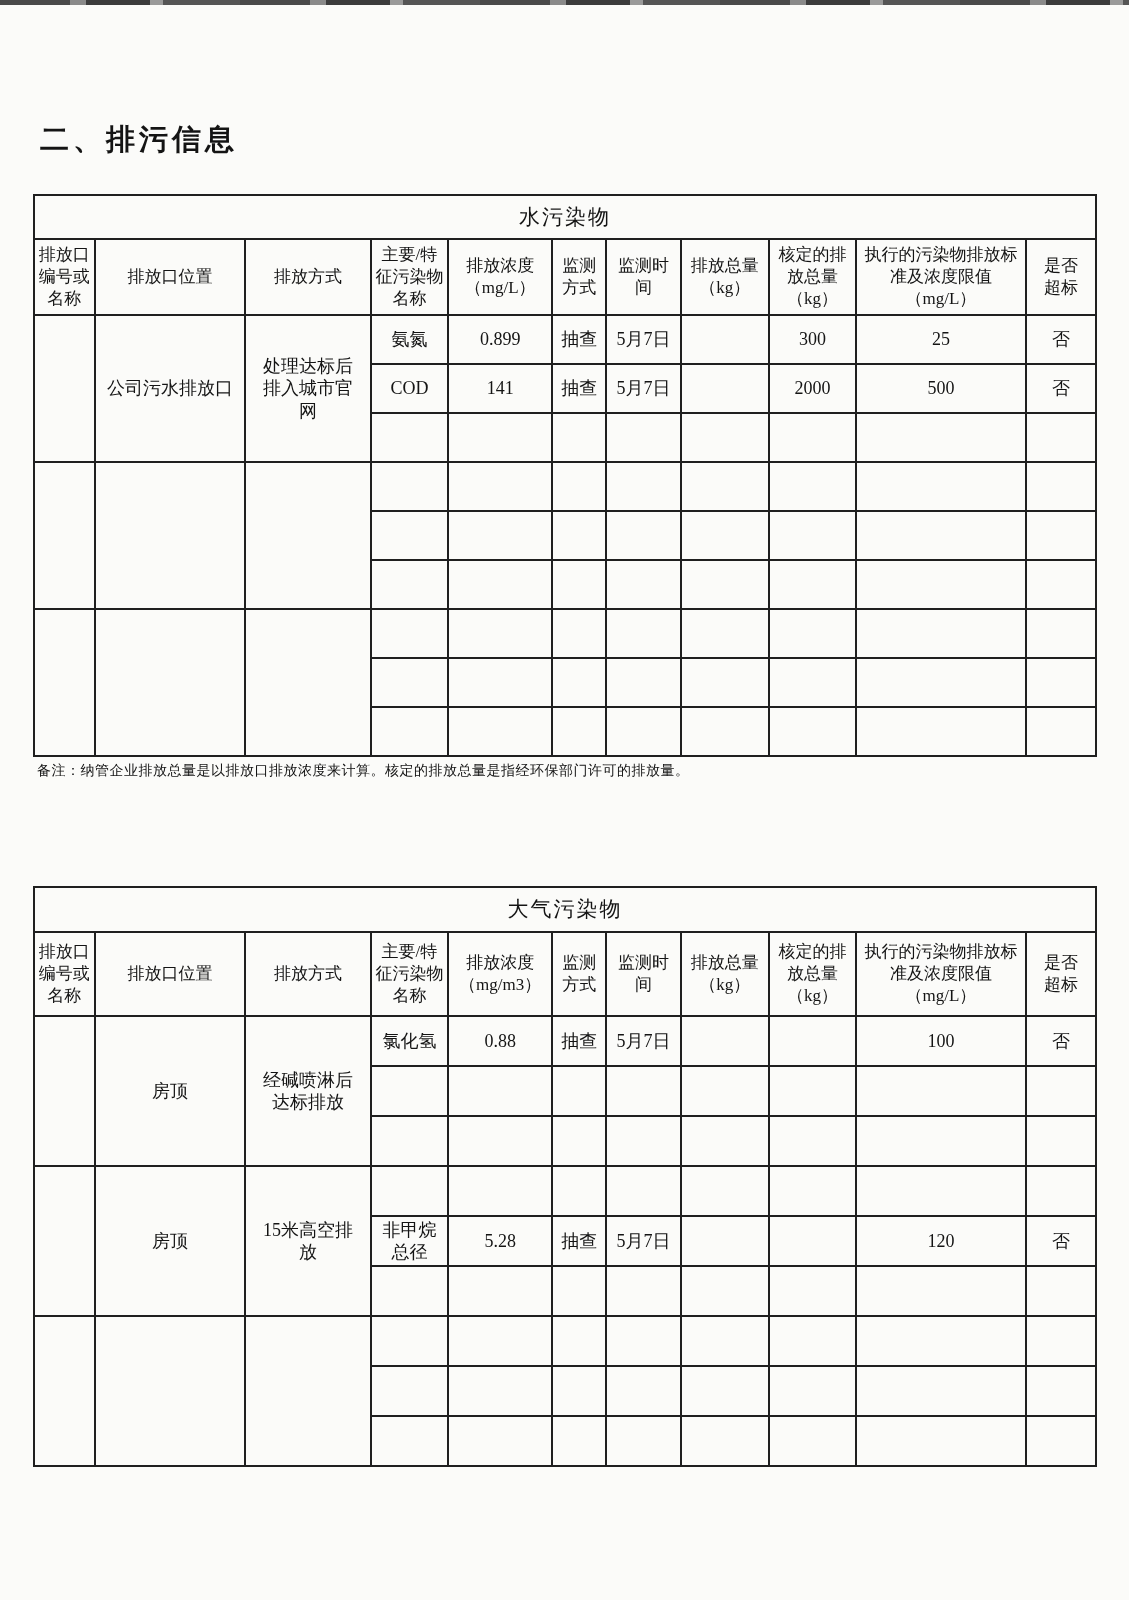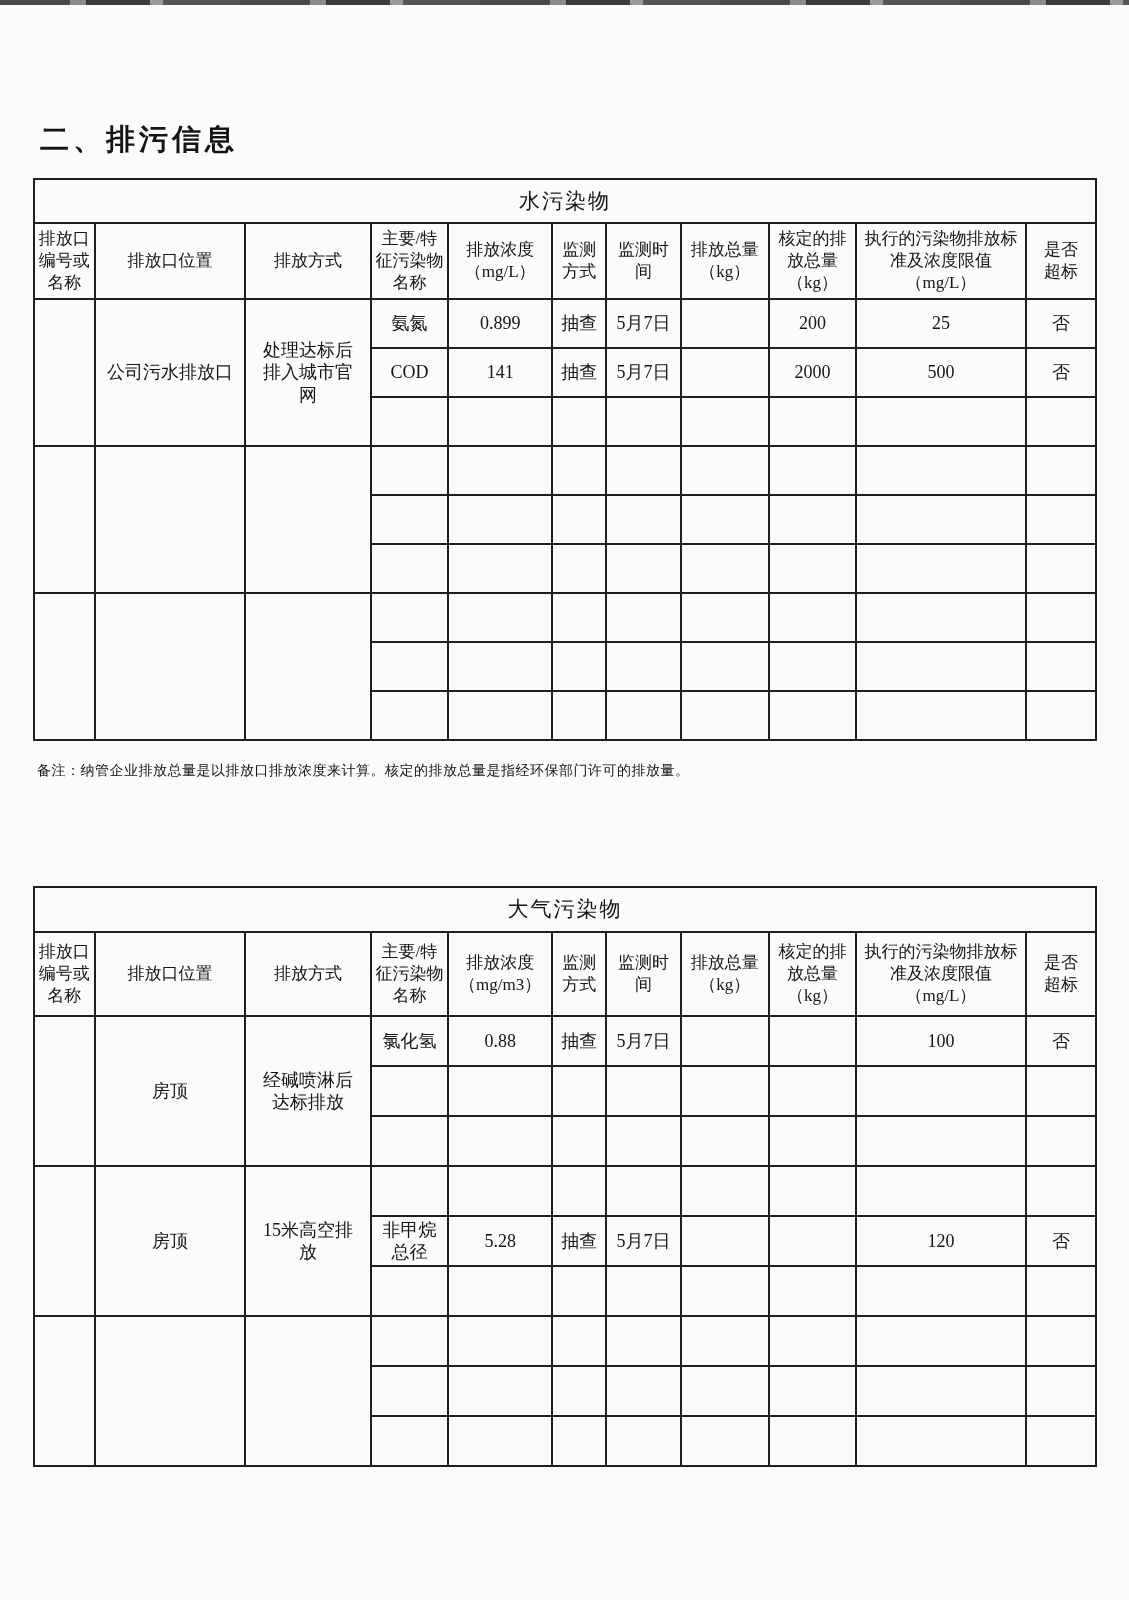--- a/index.html
+++ b/index.html
@@ -2,21 +2,21 @@
 <html><head>
 <meta charset="utf-8">
 <style>
   html,body{margin:0;padding:0;background:#e9e9e9;}
   .page{position:relative;width:1129px;height:1600px;background:#fbfbf9;overflow:hidden;
         font-family:"Liberation Serif","DejaVu Serif",serif;color:#141414;padding-left:20px;}
   .scan-edge{position:absolute;top:0;left:0;width:100%;height:5px;
     background:repeating-linear-gradient(90deg,#4a4a4a 0 70px,#8a8a8a 70px 86px,#3c3c3c 86px 150px,#9a9a9a 150px 163px,#555 163px 240px);}
   .section-title{position:absolute;left:40px;top:120px;font-size:29px;font-weight:bold;letter-spacing:4px;}
   table{border-collapse:collapse;table-layout:fixed;position:absolute;left:33px;width:1064px;}
-  .tw{top:178px;border-radius:26px;}
+  .tw{top:194px;border-radius:26px;}
   .ta{top:886px;}
   th,td{border:2px solid #1f1f1f;text-align:center;vertical-align:middle;
         white-space:pre-line;padding:1px 2px;overflow:hidden;}
   .ttl{font-size:21px;letter-spacing:2px;}
   th{font-size:17px;font-weight:normal;line-height:1.3;}
   td{font-size:18px;line-height:1.25;}
   .tw .ttl-row{height:44px;}
   .tw .hd{height:76px;}
   .tw .r{height:49px;}
   .ta .ttl-row{height:45px;}
@@ -80,21 +80,21 @@
       <td rowspan="3"></td>
       <td rowspan="3">公司污水排放口</td>
       <td rowspan="3">处理达标后
 排入城市官
 网</td>
       <td>氨氮</td>
       <td>0.899</td>
       <td>抽查</td>
       <td>5月7日</td>
       <td></td>
-      <td>200</td>
+      <td>300</td>
       <td>25</td>
       <td>否</td>
     </tr>
     <tr class="r">
       <td>COD</td>
       <td>141</td>
       <td>抽查</td>
       <td>5月7日</td>
       <td></td>
       <td>2000</td>

